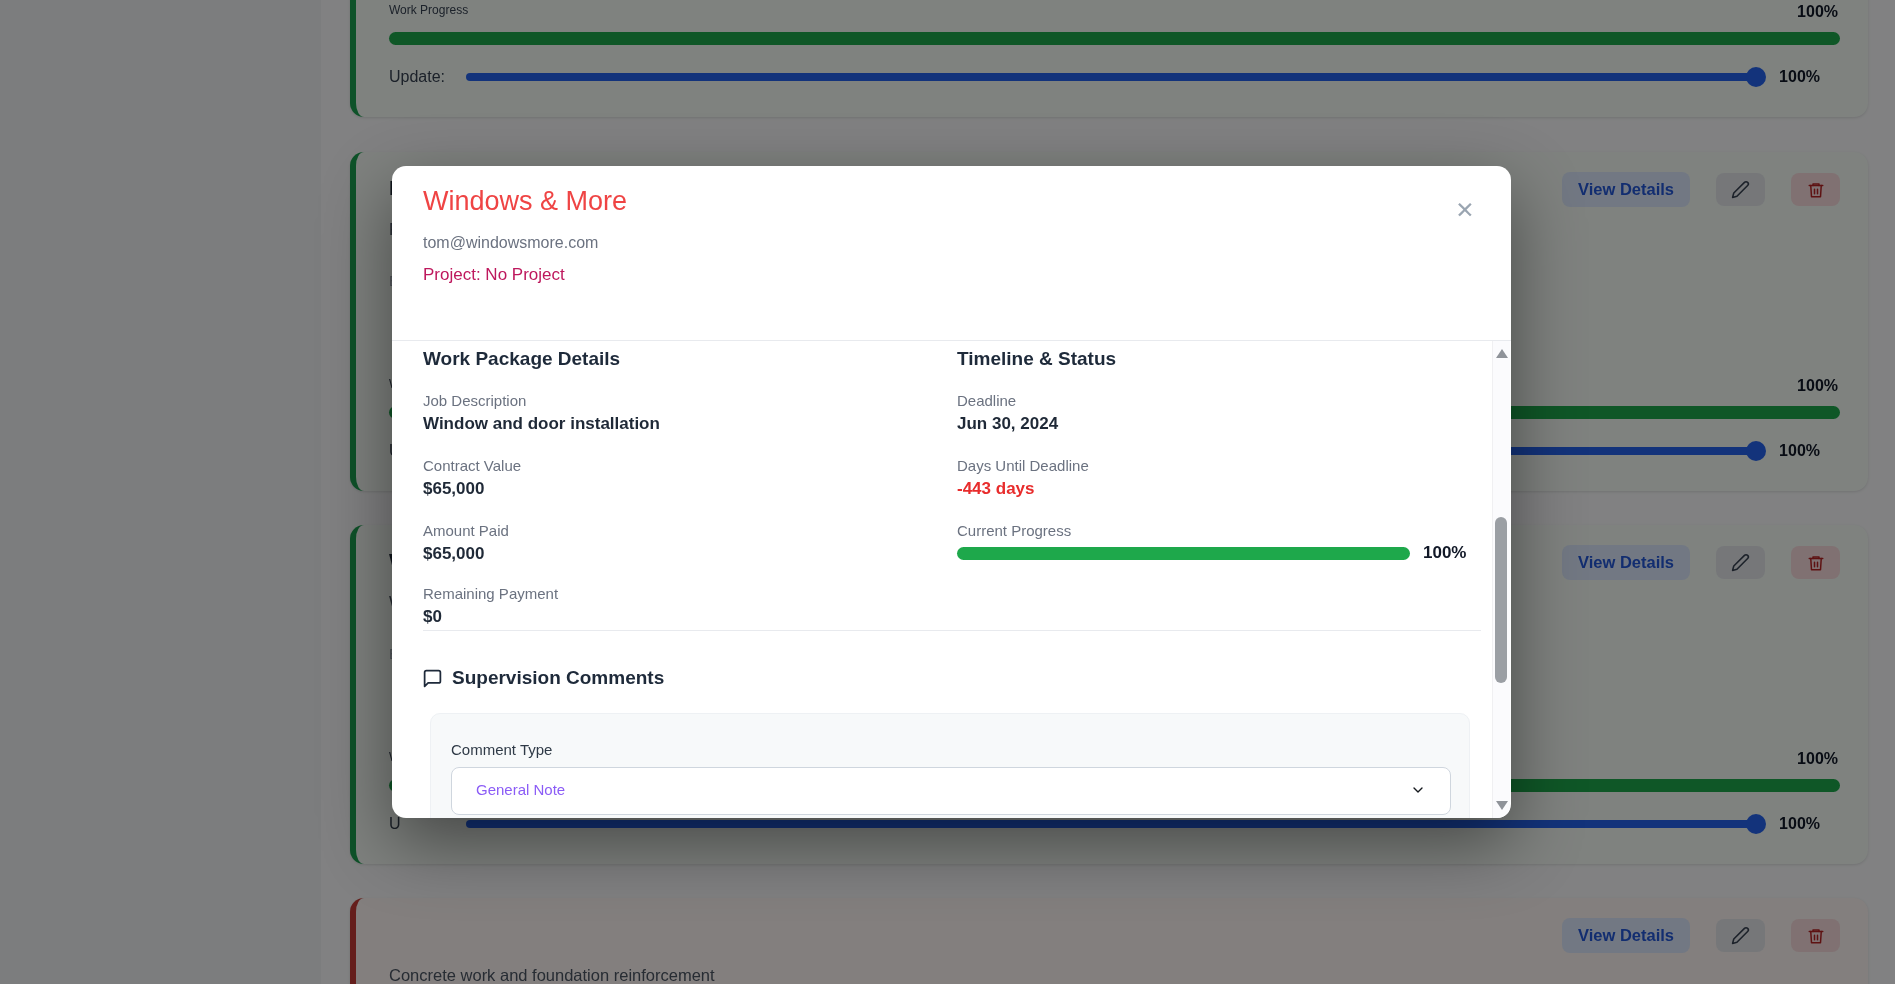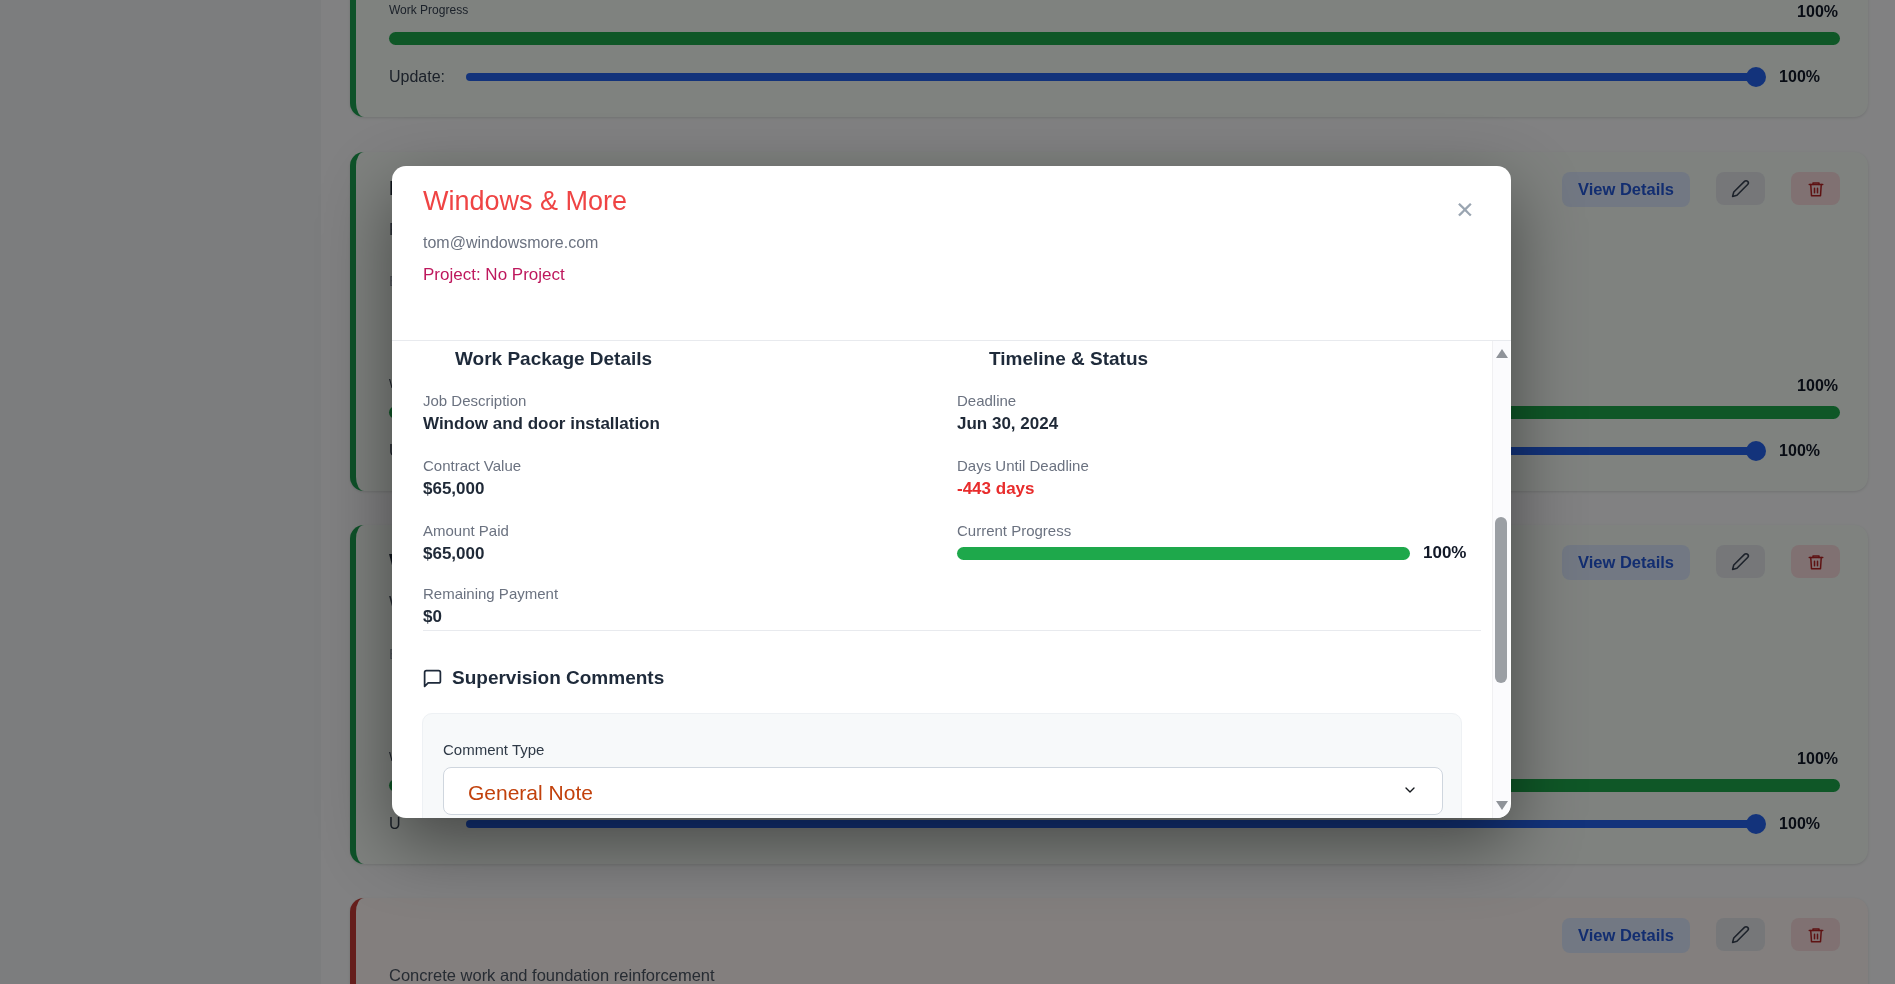--- a/index.html
+++ b/index.html
@@ -18,21 +18,21 @@
   .c-email { position:absolute; left:33px; top:120px; font-size:15px; color:#9aa3ae; }
 
   .wp-label { position:absolute; left:33px; top:225px; font-size:12px; font-weight:500; color:#374151; }
   .wp-pct   { position:absolute; right:30px; top:225px; font-size:16px; font-weight:bold; color:#111827; }
   .wp-bar   { position:absolute; left:33px; right:28px; top:254px; height:13px; border-radius:7px; background:#1ea84b; }
   .upd-label{ position:absolute; left:33px; top:290px; font-size:16px; font-weight:500; color:#374151; }
   .upd-track{ position:absolute; left:110px; top:295px; width:1297px; height:8px; border-radius:4px; background:#2563eb; }
   .upd-thumb{ position:absolute; right:-3px; top:-6px; width:20px; height:20px; border-radius:50%; background:#2563eb; }
   .upd-pct  { position:absolute; right:48px; top:290px; font-size:16px; font-weight:bold; color:#111827; }
 
-  .btn-row { position:absolute; right:28px; top:20px; height:35px; display:flex; gap:26px; align-items:flex-start; }
+  .btn-row { position:absolute; right:28px; top:20px; height:35px; display:flex; gap:26px; align-items:center; }
   .btn-view { height:35px; padding:0 16px; display:flex; align-items:center; border-radius:8px;
               background:#dbe7fb; color:#2457d6; font-size:16.5px; font-weight:600; border:none; cursor:pointer; }
   .btn-ico { width:49px; height:33px; border-radius:8px; border:none; display:flex; align-items:center; justify-content:center; cursor:pointer; }
   .btn-edit { background:#e3e5e9; }
   .btn-del  { background:#f6d9da; }
 
   .badge { display:inline-block; margin-left:14px; padding:5px 13px; border-radius:999px; font-size:14px; font-weight:600; vertical-align:3px; }
   .badge.red   { background:#f3d4d6; color:#b42324; }
   .badge.green { background:#cfe9d6; color:#1f7a3f; }
 
@@ -43,38 +43,38 @@
   .modal { position:absolute; left:392px; top:166px; width:1119px; height:652px; background:#ffffff;
            border-radius:14px; z-index:60; box-shadow:0 25px 70px rgba(0,0,0,.45); overflow:hidden; }
   .m-title { position:absolute; left:31px; top:20px; font-size:27px; font-weight:normal; color:#ef4444; }
   .m-email { position:absolute; left:31px; top:68px; font-size:16px; color:#6b7280; }
   .m-proj  { position:absolute; left:31px; top:99px; font-size:17px; color:#be185d; }
   .m-close { position:absolute; left:1057px; top:28px; width:32px; height:32px; background:none; border:none;
              font-size:23px; color:#9aa5b1; cursor:pointer; line-height:32px; text-align:center; }
   .m-divider  { position:absolute; left:0; top:174px; width:100%; height:1px; background:#e8eaee; }
   .m-divider2 { position:absolute; left:31px; top:464px; width:1058px; height:1px; background:#e8eaee; }
 
-  .m-heading { position:absolute; top:182px; font-size:19px; font-weight:bold; color:#1e2a3a;margin-left:32px; }
+  .m-heading { position:absolute; top:182px; font-size:19px; font-weight:bold; color:#1e2a3a; }
   .col-l { left:31px; } .col-r { left:565px; }
   .f-label { position:absolute; font-size:15px; color:#6b7280; }
   .f-value { position:absolute; font-size:17px; font-weight:600; color:#1f2937; }
   .f-value.neg { color:#e82c2c; }
 
   .m-bar { position:absolute; left:565px; top:381px; width:453px; height:13px; border-radius:7px; background:#1ea84b; }
   .m-bar-pct { position:absolute; left:1031px; top:377px; font-size:17px; font-weight:bold; color:#111827; }
 
   .sup-icon { position:absolute; left:30px; top:502px; width:21px; height:21px; }
   .sup-head { position:absolute; left:60px; top:501px; font-size:19px; font-weight:bold; color:#1e2a3a; }
 
-  .cmt-panel { position:absolute; left:30px; top:547px; width:1040px; height:150px; background:#f7f9fa;
+  .cmt-panel { position:absolute; left:38px; top:547px; width:1040px; height:150px; background:#f7f9fa;
                border:1px solid #eef1f4; border-radius:10px; }
   .cmt-label { position:absolute; left:20px; top:27px; font-size:15px; font-weight:500; color:#2f3a47; }
   .cmt-select { position:absolute; left:20px; top:53px; width:1000px; height:48px; background:#fff;
                 border:1px solid #cfd6de; border-radius:8px; cursor:pointer; }
-  .cmt-select-text { position:absolute; left:24px; top:13px; font-size:21px; color:#c2410c; }
+  .cmt-select-text { position:absolute; left:24px; top:13px; font-size:15px; color:#8b5cf6; }
   .cmt-chevron { position:absolute; right:24px; top:14px; }
 
   
   .sb { position:absolute; left:1100px; top:175px; width:18px; height:477px; background:#fbfbfd; border-left:1px solid #f0f0f2; }
   .sb-up, .sb-down { position:absolute; left:3px; width:0; height:0; border-left:6px solid transparent; border-right:6px solid transparent; cursor:pointer; }
   .sb-up   { top:8px; border-bottom:9px solid #8f9399; }
   .sb-down { bottom:8px; border-top:9px solid #8f9399; }
   .sb-thumb { position:absolute; left:2px; top:176px; width:12px; height:166px; border-radius:6px; background:#9b9fa4; cursor:grab; }
 
   svg { display:block; }

